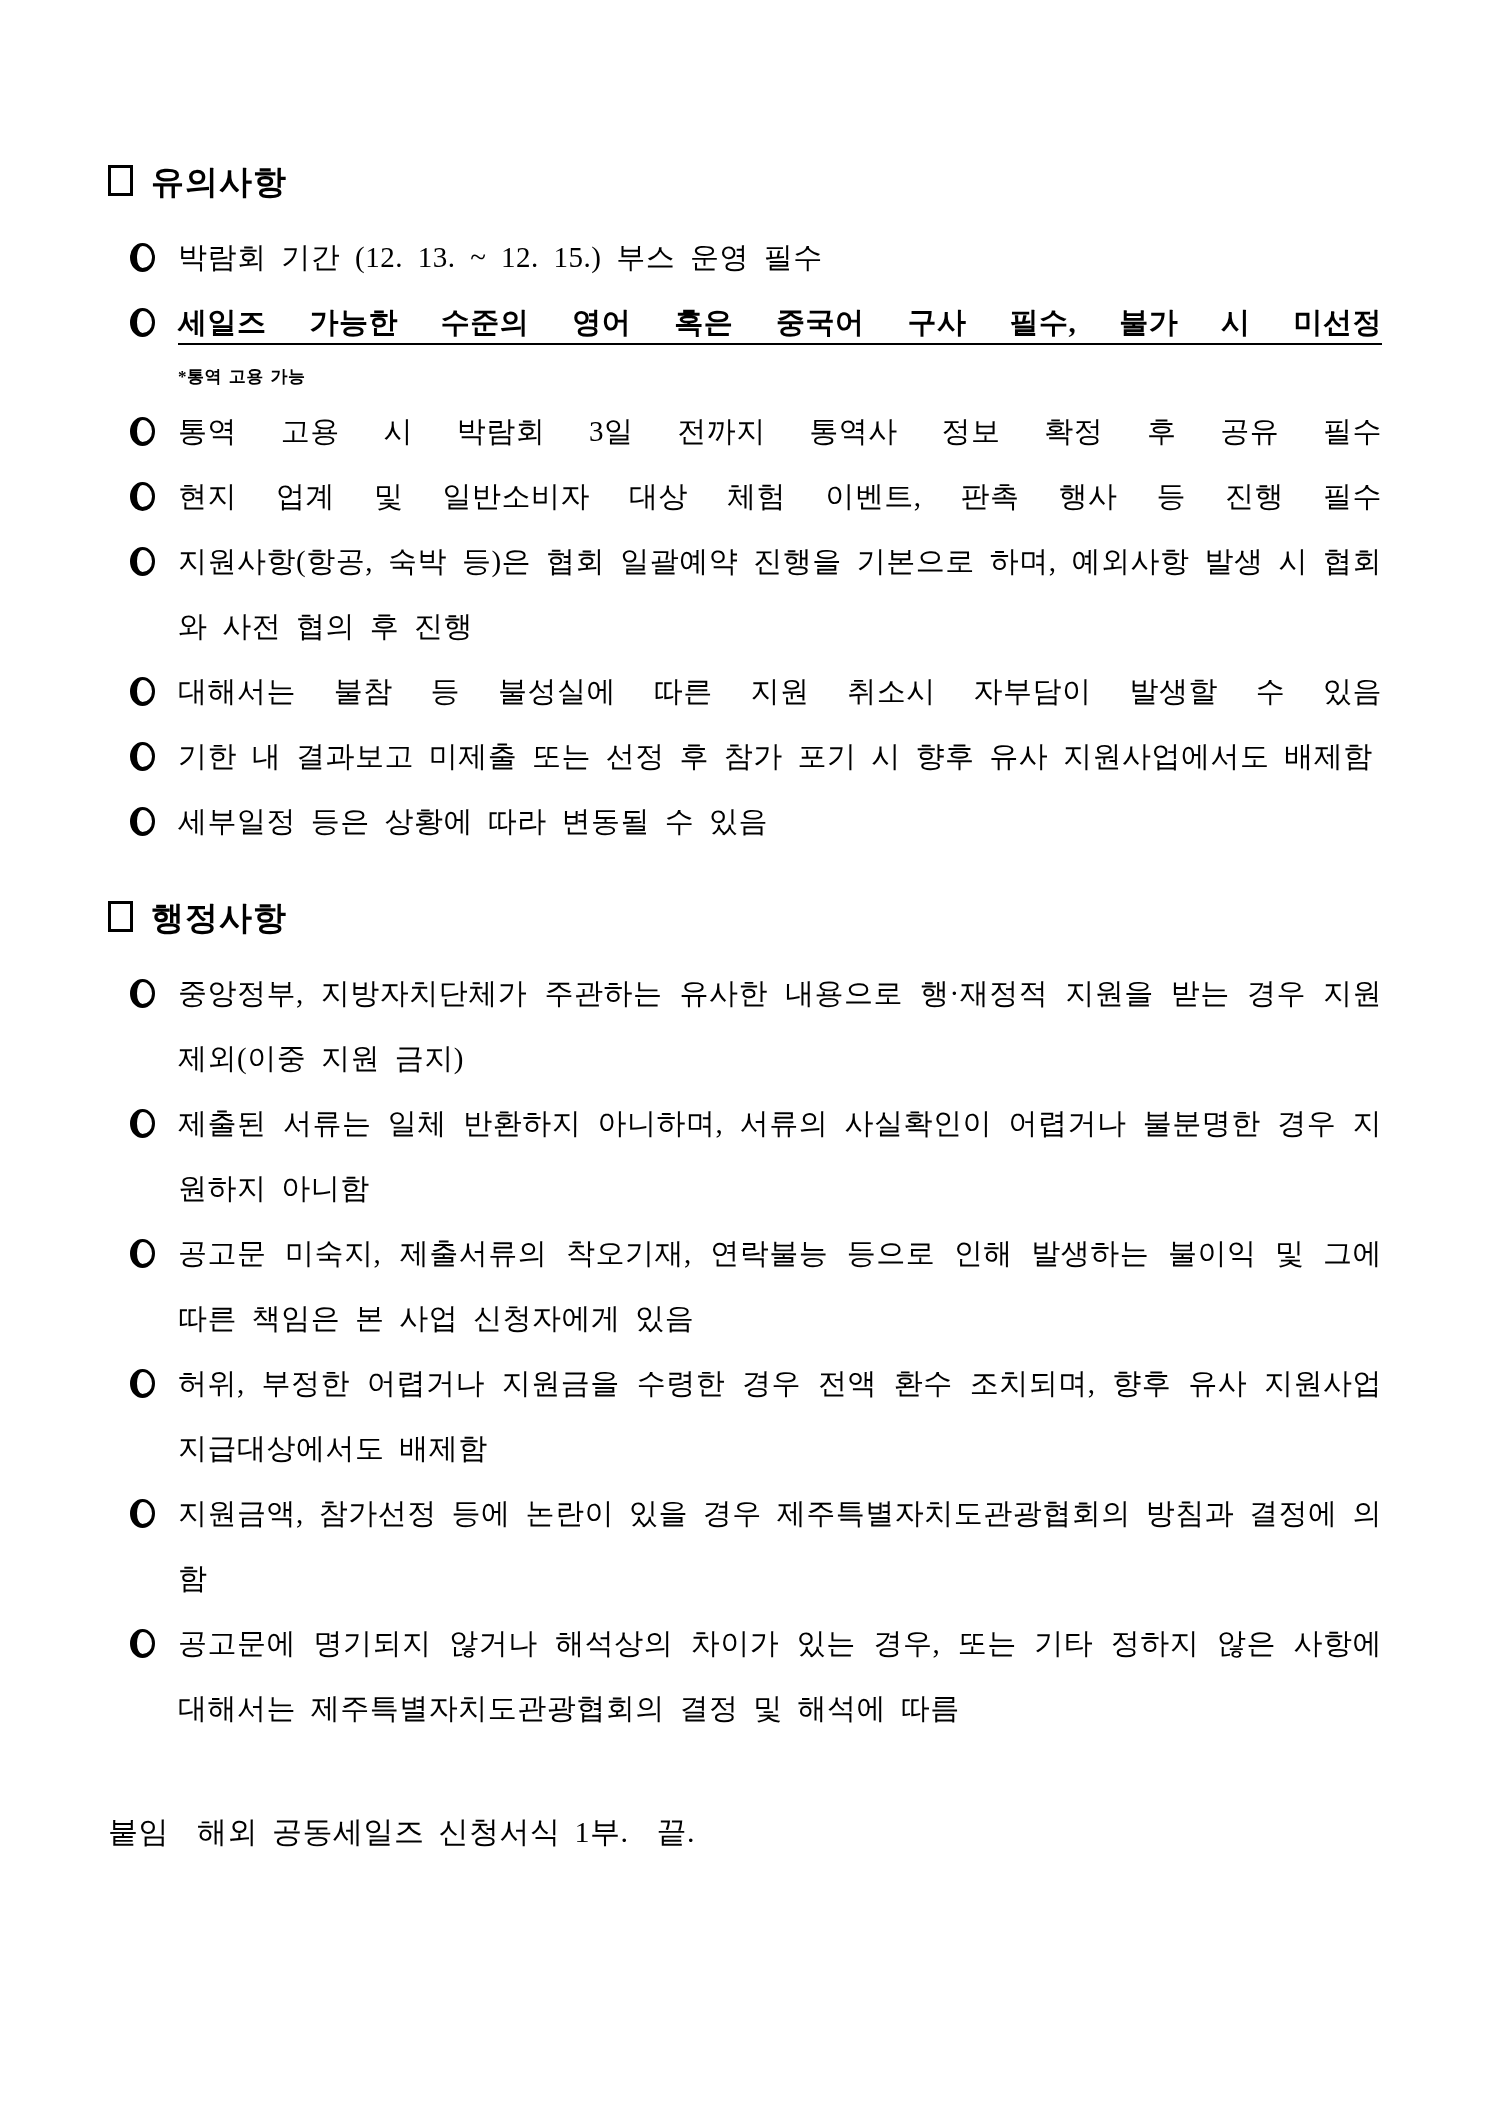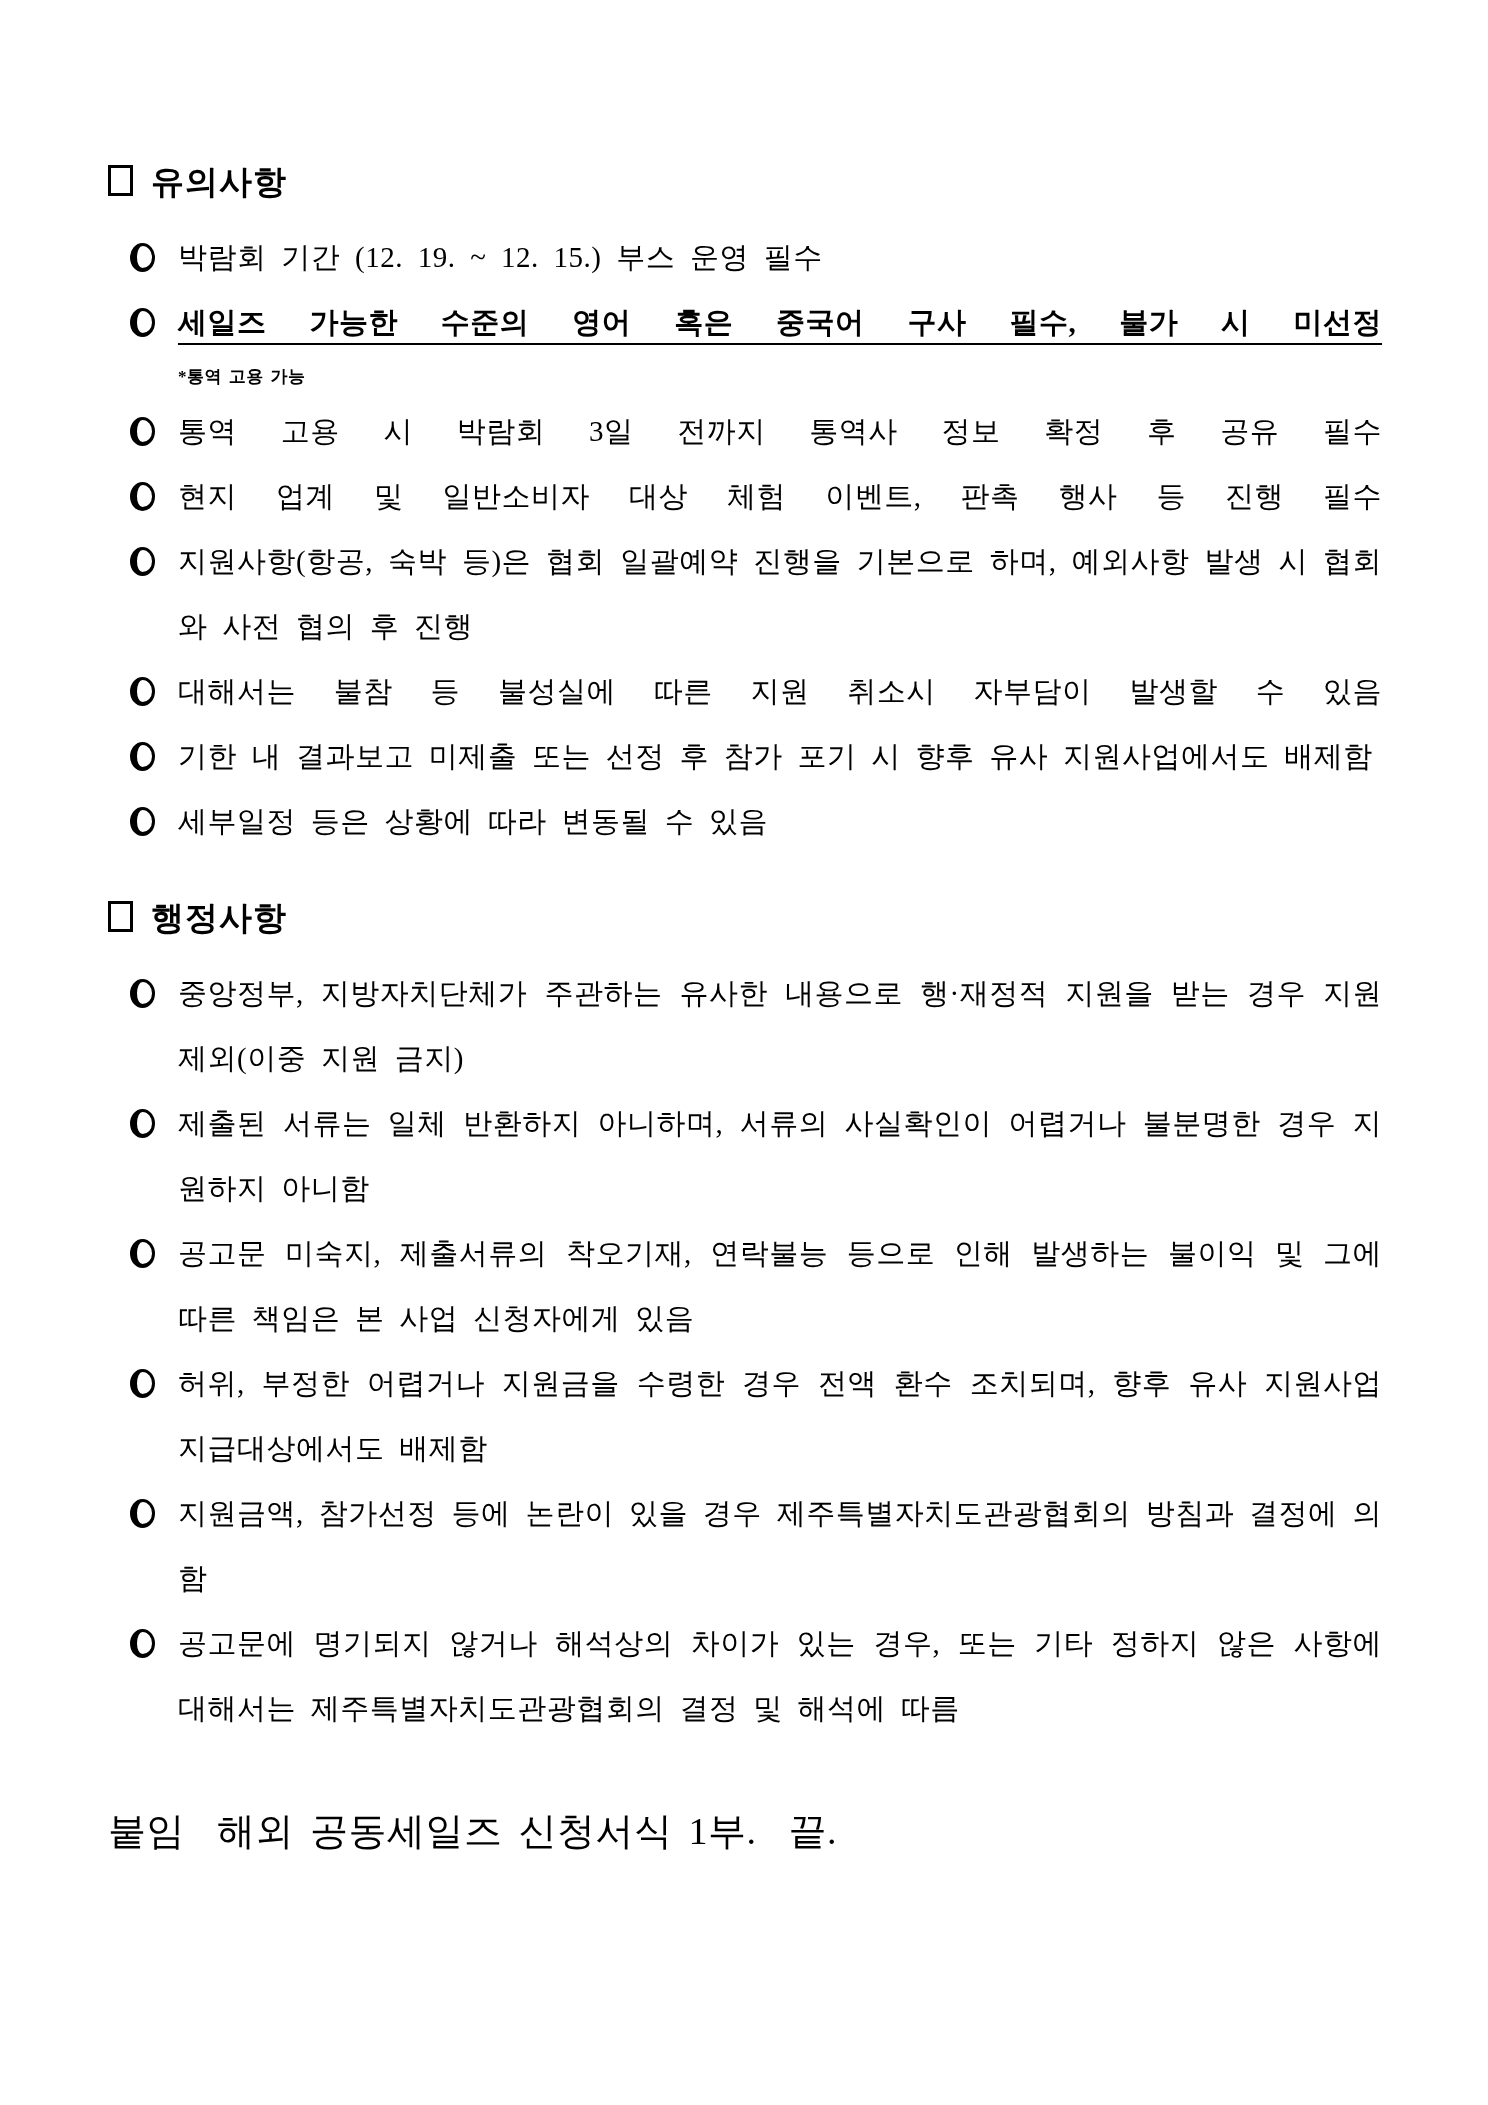--- a/index.html
+++ b/index.html
@@ -74,38 +74,38 @@
     display: block;
     font-size: 17px;
     font-weight: bold;
     line-height: 44px;
     text-align: left;
     text-align-last: left;
     word-spacing: 2px;
   }
   .closing-line {
     margin-top: 58px;
-    font-size: 38px;
+    font-size: 30px;
     line-height: 65px;
     white-space: pre-wrap;
     letter-spacing: 0.5px;
     word-spacing: 6px;
   }
 </style>
 </head>
 <body>
 
 <div class="page">
   <div id="sections-root">
       <div class="section">
         <h2 class="section-heading"><span class="square-marker"></span><span>유의사항</span></h2>
         <ul class="item-list">
           <li class="list-item">
             <span class="bullet-circle"></span>
-            <span class="item-text">박람회 기간 (12. 19. ~ 12. 15.) 부스 운영 필수</span>
+            <span class="item-text">박람회 기간 (12. 13. ~ 12. 15.) 부스 운영 필수</span>
           </li>
           <li class="list-item emph fill">
             <span class="bullet-circle"></span>
             <span class="item-text">세일즈 가능한 수준의 영어 혹은 중국어 구사 필수, 불가 시 미선정</span>
             <span class="item-note">*통역 고용 가능</span>
           </li>
           <li class="list-item fill">
             <span class="bullet-circle"></span>
             <span class="item-text">통역 고용 시 박람회 3일 전까지 통역사 정보 확정 후 공유 필수</span>
           </li>

